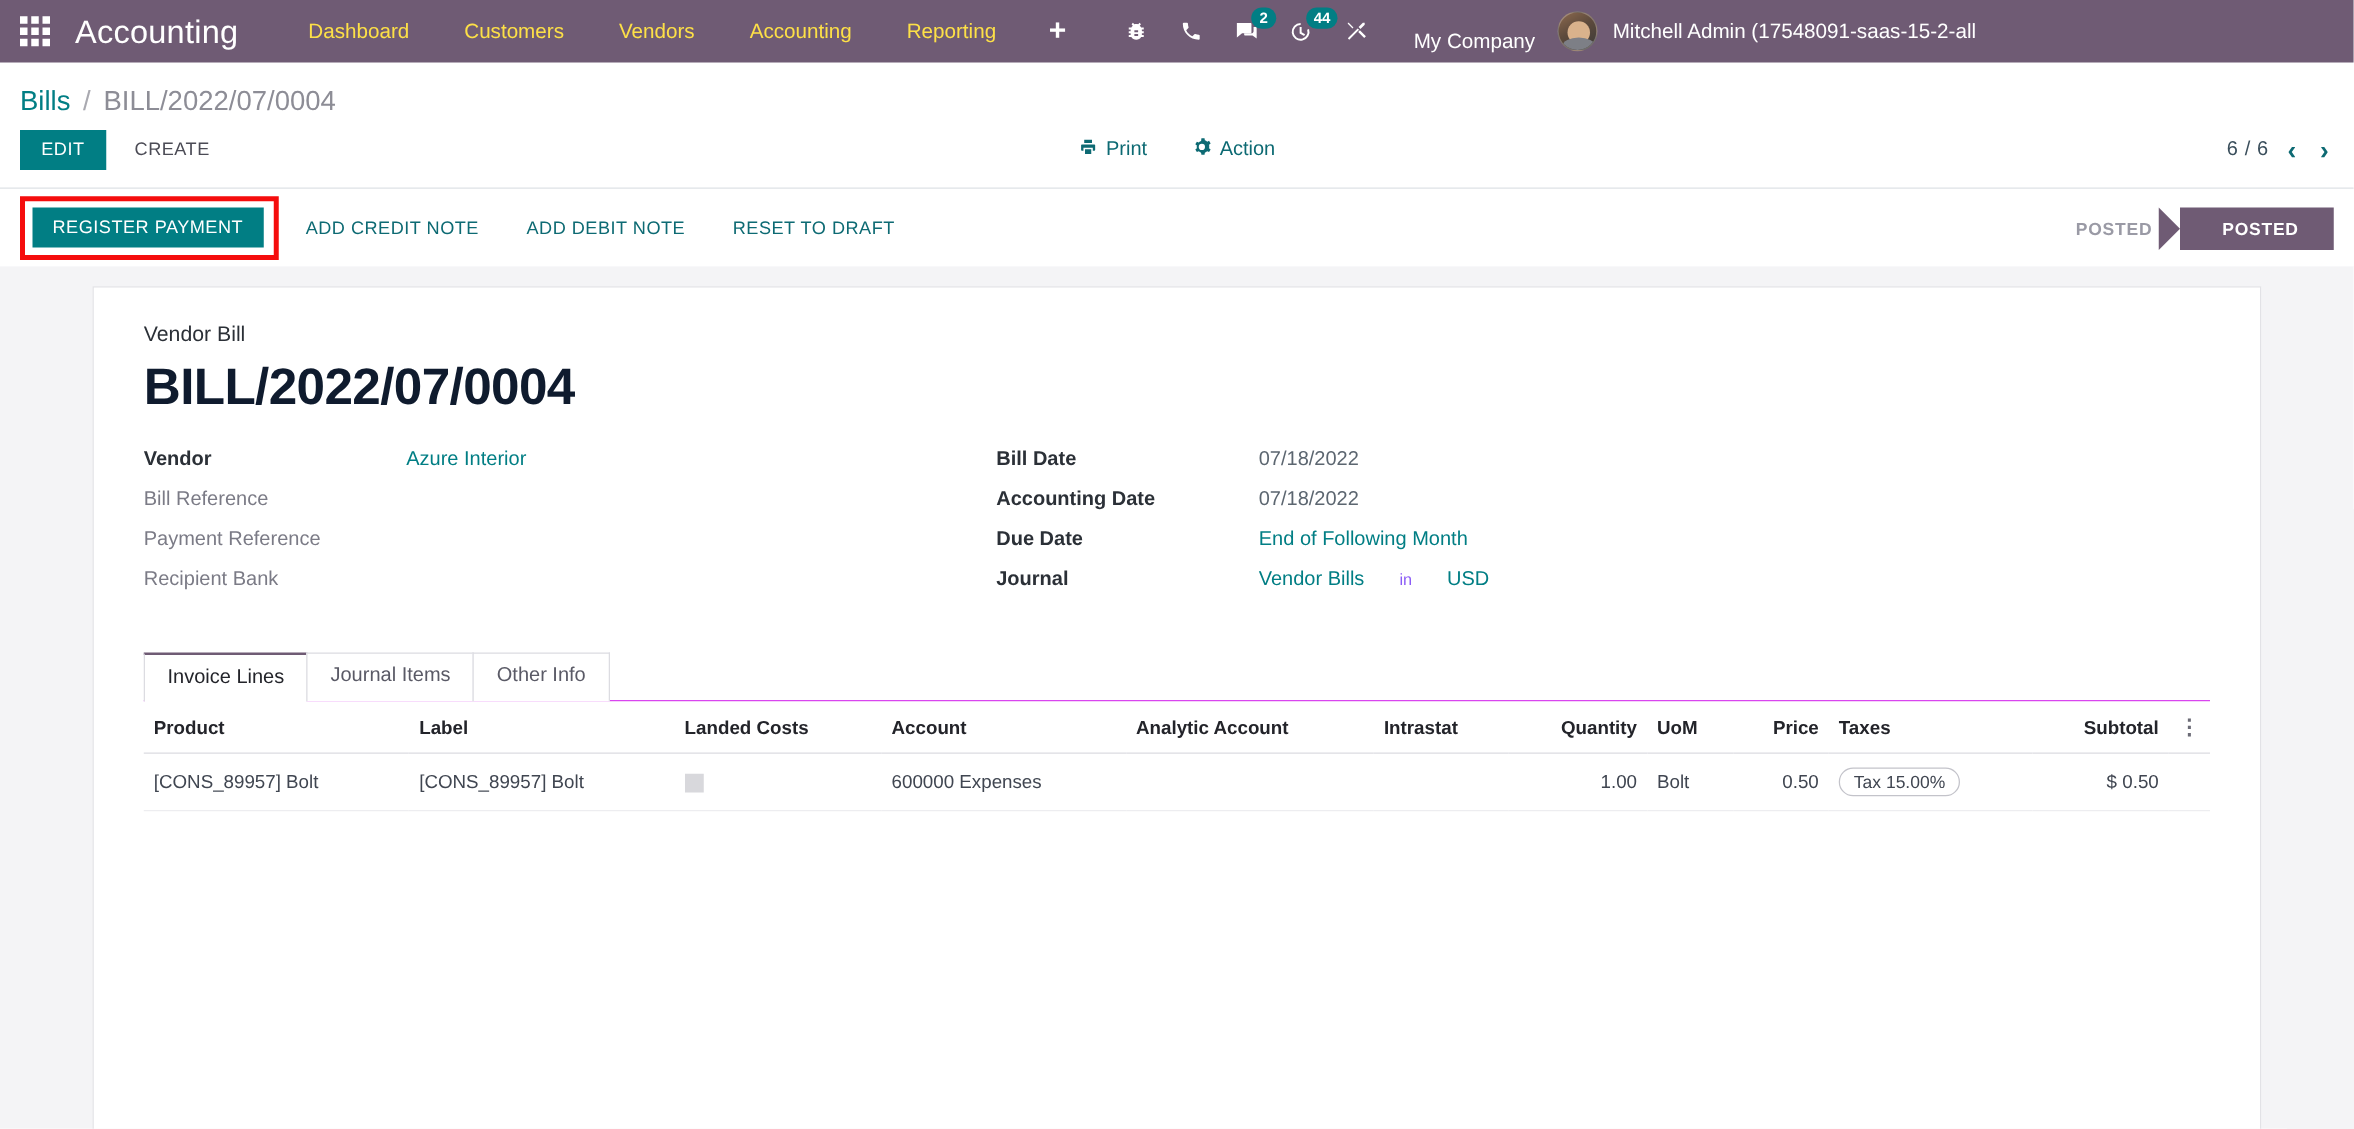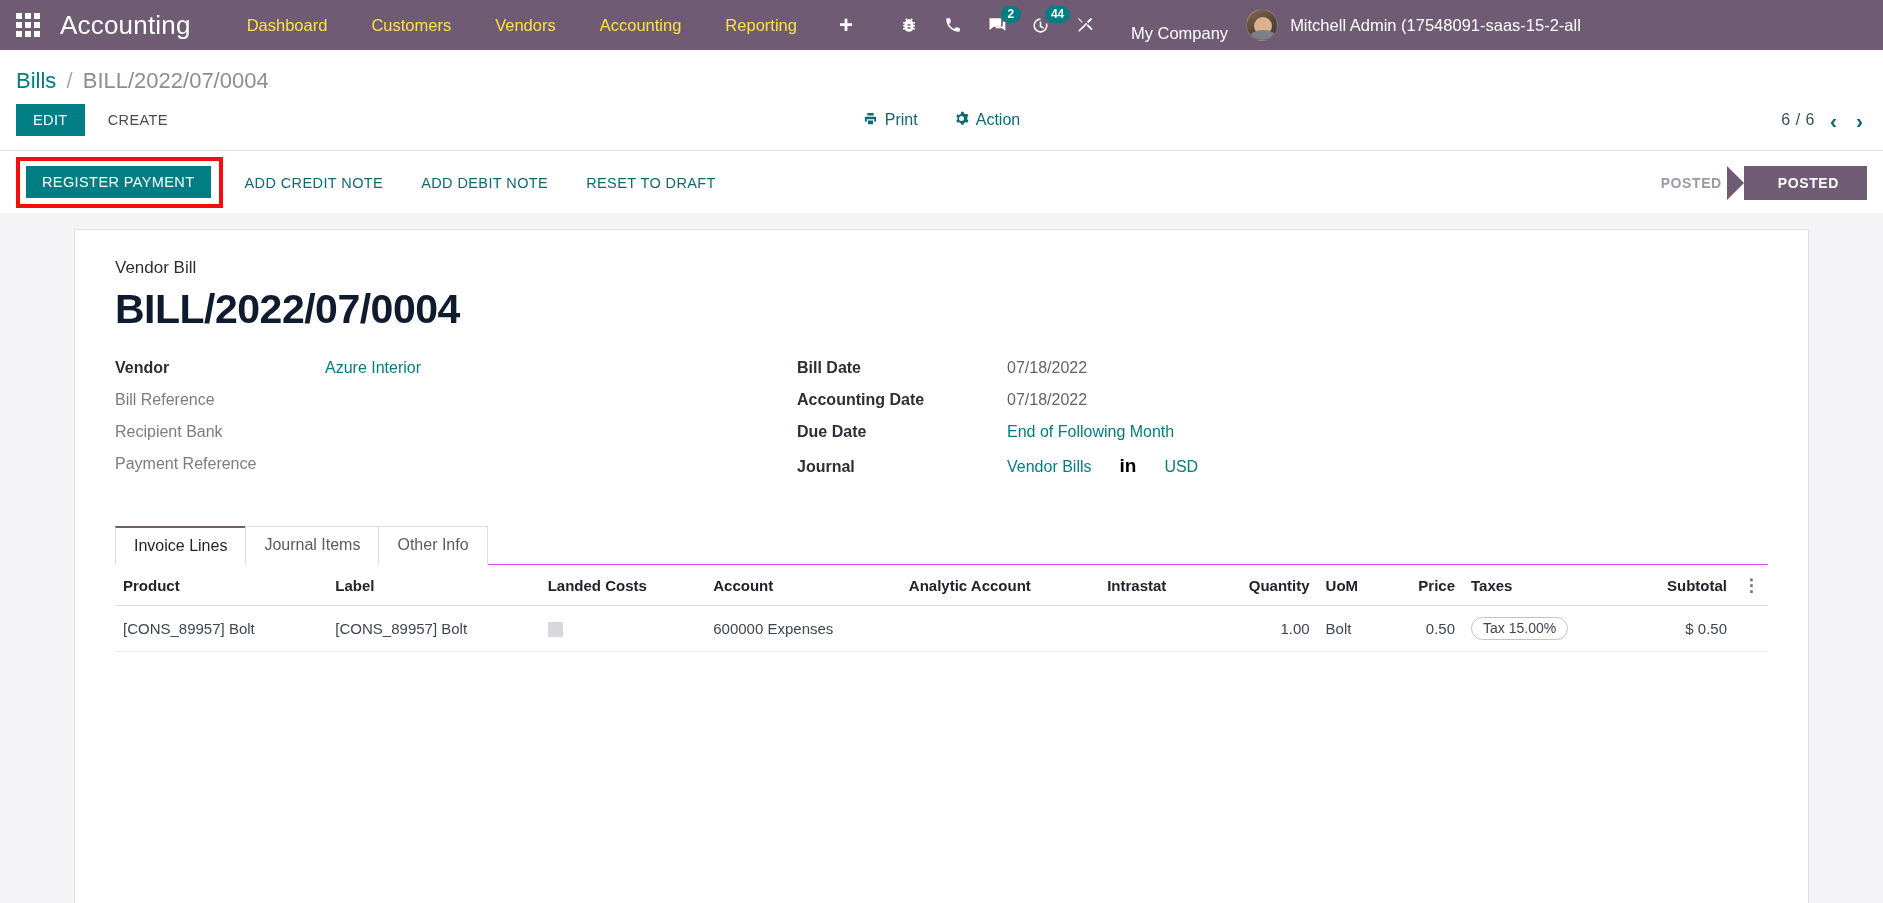--- a/index.html
+++ b/index.html
@@ -264,21 +264,21 @@
     font-size: 16px;
     color: #2b3037;
     font-weight: 700;
     flex: none;
   }
   .f-label.muted { color: #7b7b86; font-weight: 400; }
   .f-value { font-size: 16px; color: #5c6670; }
   .f-value.link { color: #017e84; cursor: pointer; }
   .addr-line { font-size: 16px; color: #5c6670; margin-bottom: 9px; }
   .f-label-r { width: 190px; font-size: 16px; color: #2b3037; font-weight: 700; flex: none; }
-  .inline-in { color: #000000; font-size: 19px; padding: 0 8px; font-style: normal; font-weight: bold; }
+  .inline-in { color: #8b5cf6; font-size: 13px; padding: 0 8px; font-style: normal; }
 
   
   .tabs {
     display: flex;
     margin-top: 34px;
     border-bottom: 1px solid #d946ef;
   }
   .tab {
     padding: 9px 18px 10px 18px;
     font-size: 16px;
@@ -474,25 +474,25 @@
           <div>
             <div class="f-value link">Azure Interior</div>
           </div>
         </div>
 
         <div class="f-row">
           <div class="f-label muted">Bill Reference</div>
           <div class="f-value"></div>
         </div>
         <div class="f-row">
+          <div class="f-label muted">Payment Reference</div>
+          <div class="f-value"></div>
+        </div>
+        <div class="f-row">
           <div class="f-label muted">Recipient Bank</div>
-          <div class="f-value"></div>
-        </div>
-        <div class="f-row">
-          <div class="f-label muted">Payment Reference</div>
           <div class="f-value"></div>
         </div>
       </div>
 
       <div class="col-right">
         <div class="f-row">
           <div class="f-label-r">Bill Date</div>
           <div class="f-value">07/18/2022</div>
         </div>
         <div class="f-row">

